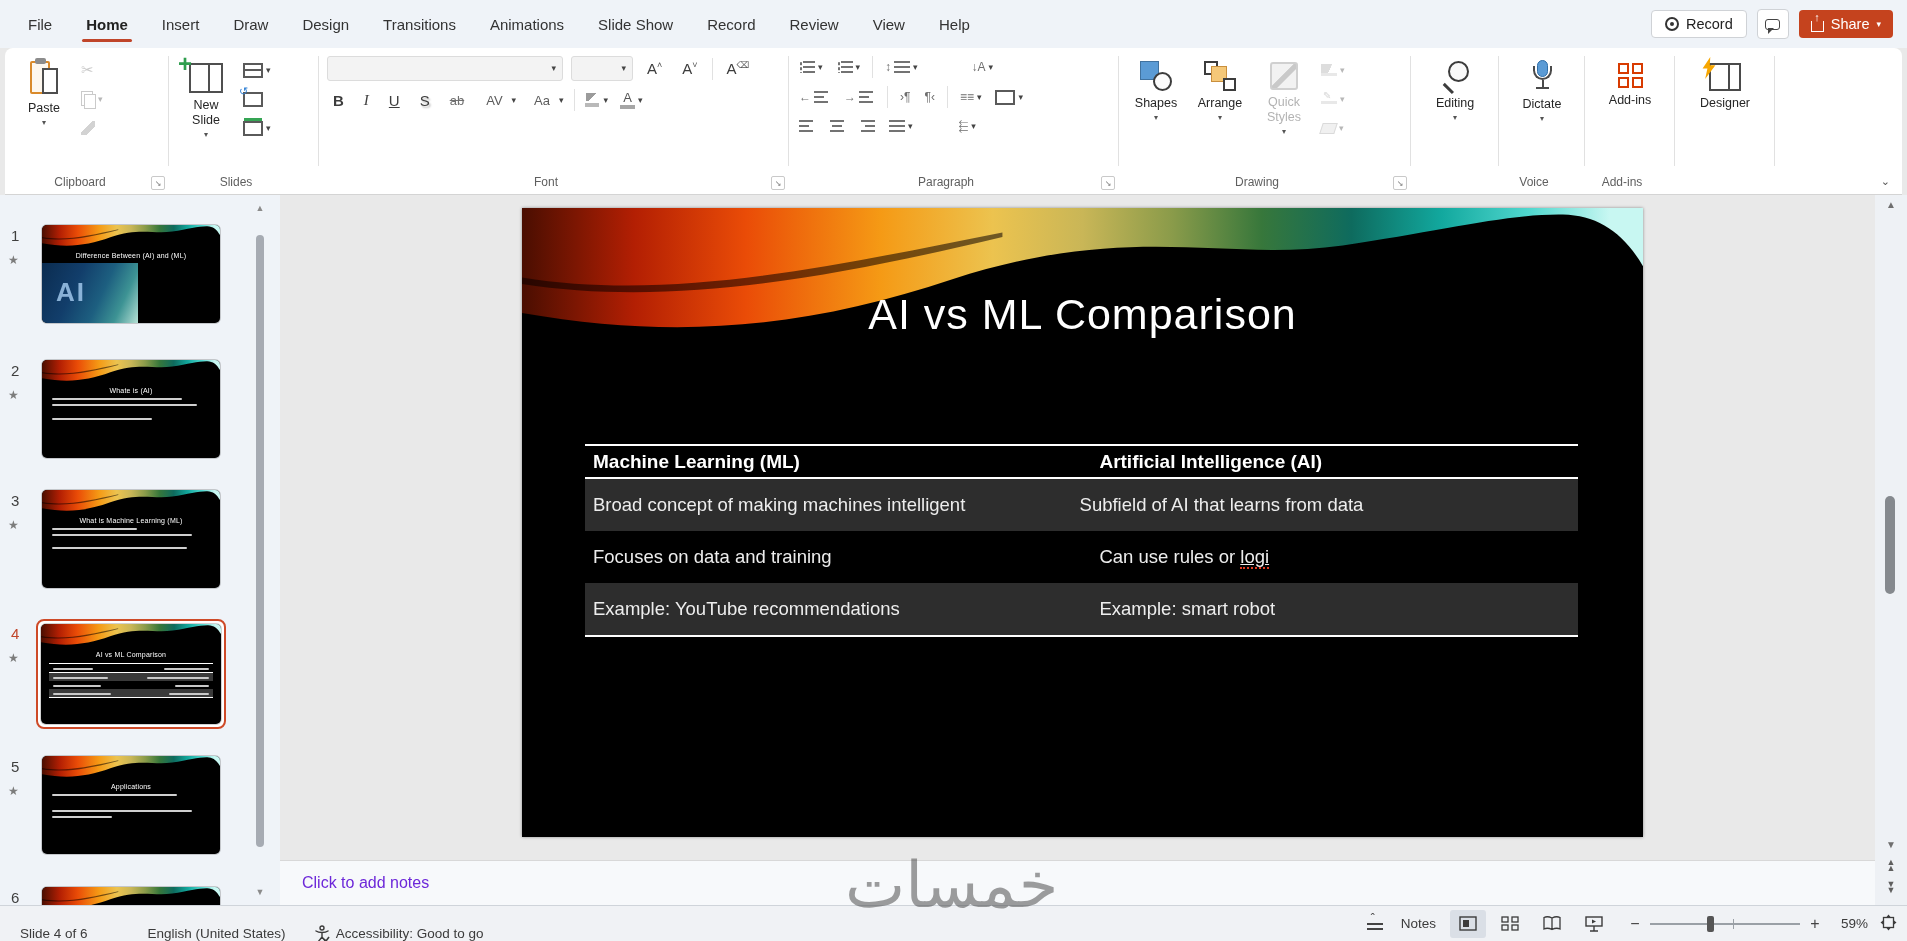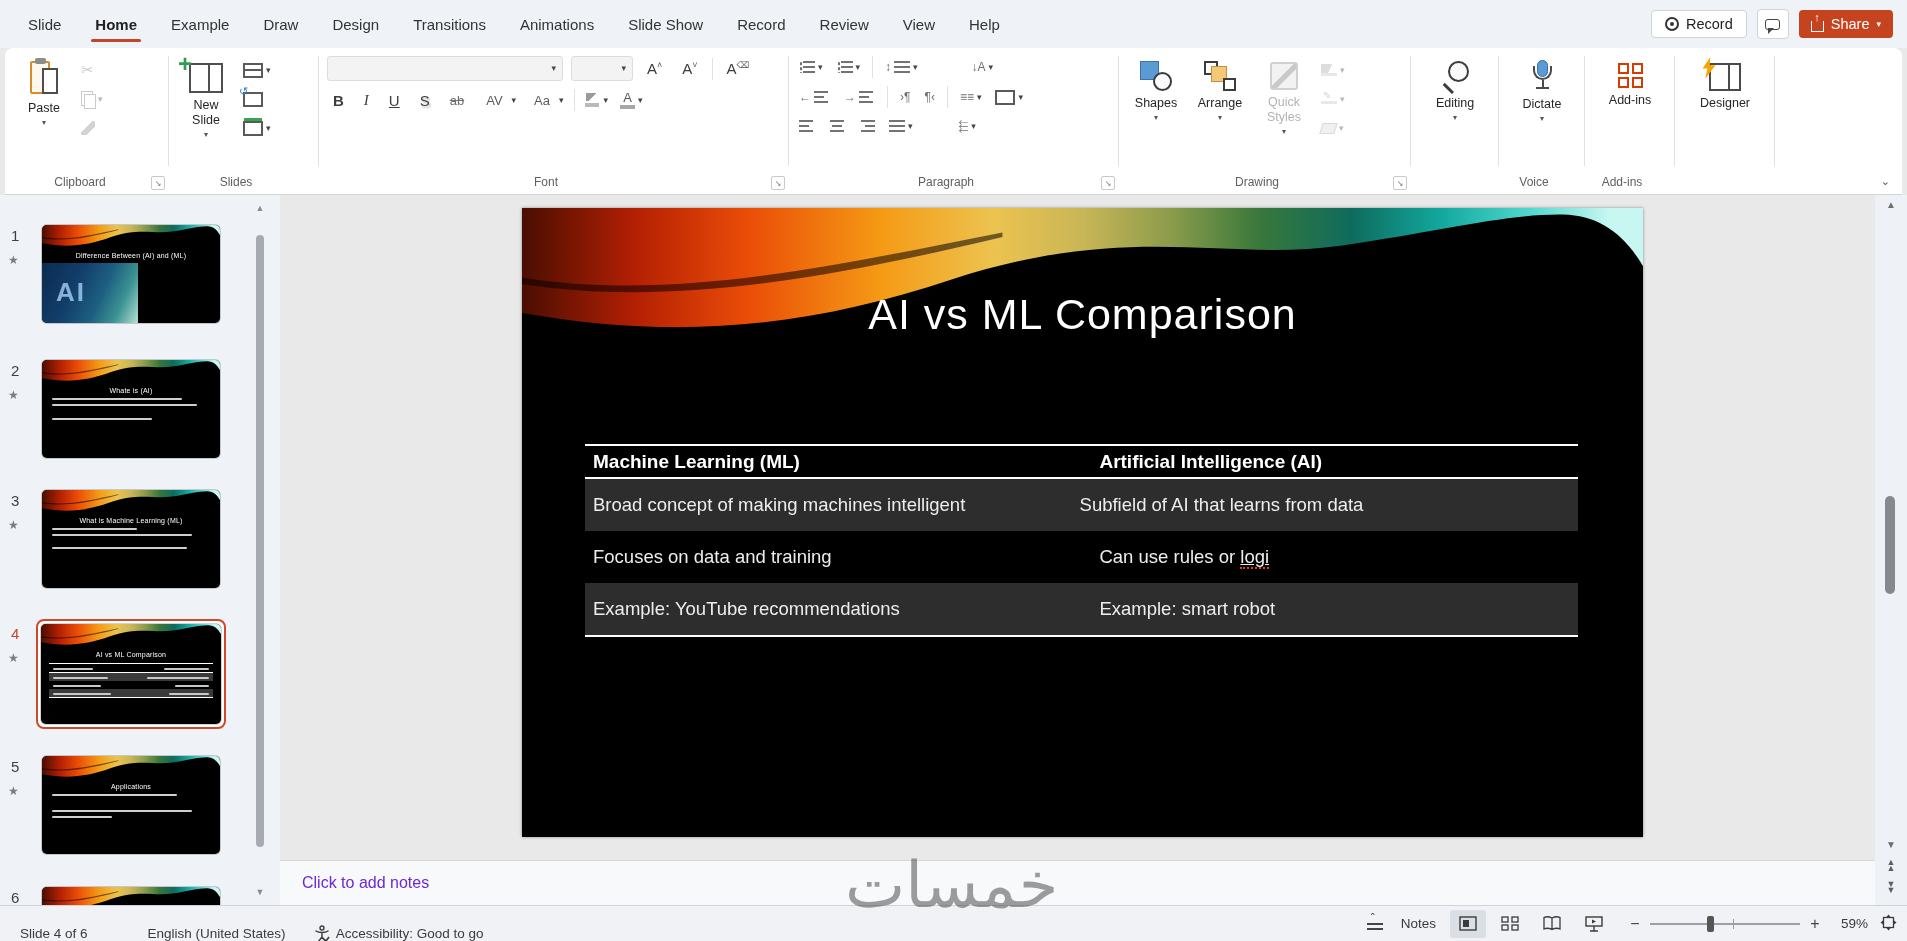--- a/index.html
+++ b/index.html
@@ -190,23 +190,23 @@
   .zpct { font-size:13.5px; color:#3b3b3b; width:40px; text-align:right; }
   .fit-ico { margin-left:6px; }
 </style>
 </head>
 <body>
 
 <div class="app">
 
   <header class="menubar">
     <nav class="tabs">
-      <span class="tab">Slide</span>
+      <span class="tab">File</span>
       <span class="tab active">Home</span>
-      <span class="tab">Example</span>
+      <span class="tab">Insert</span>
       <span class="tab">Draw</span>
       <span class="tab">Design</span>
       <span class="tab">Transitions</span>
       <span class="tab">Animations</span>
       <span class="tab">Slide Show</span>
       <span class="tab">Record</span>
       <span class="tab">Review</span>
       <span class="tab">View</span>
       <span class="tab">Help</span>
     </nav>

